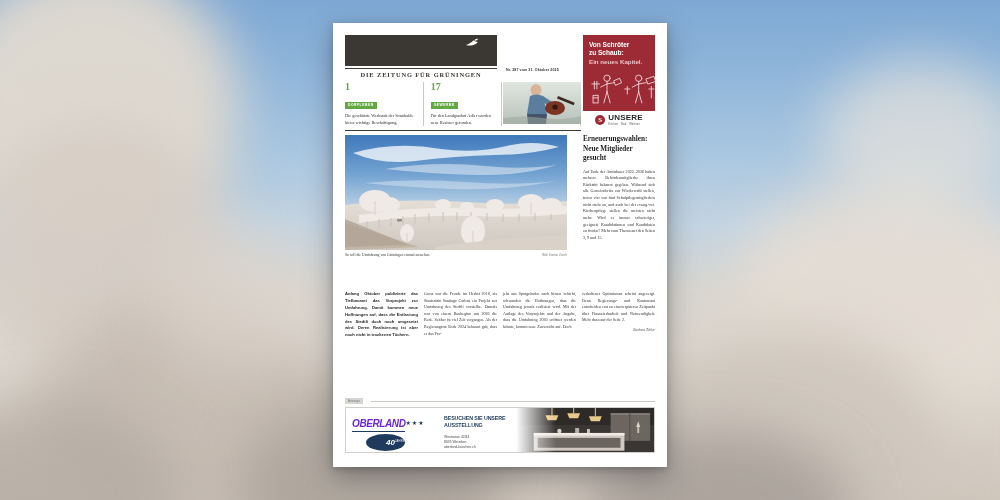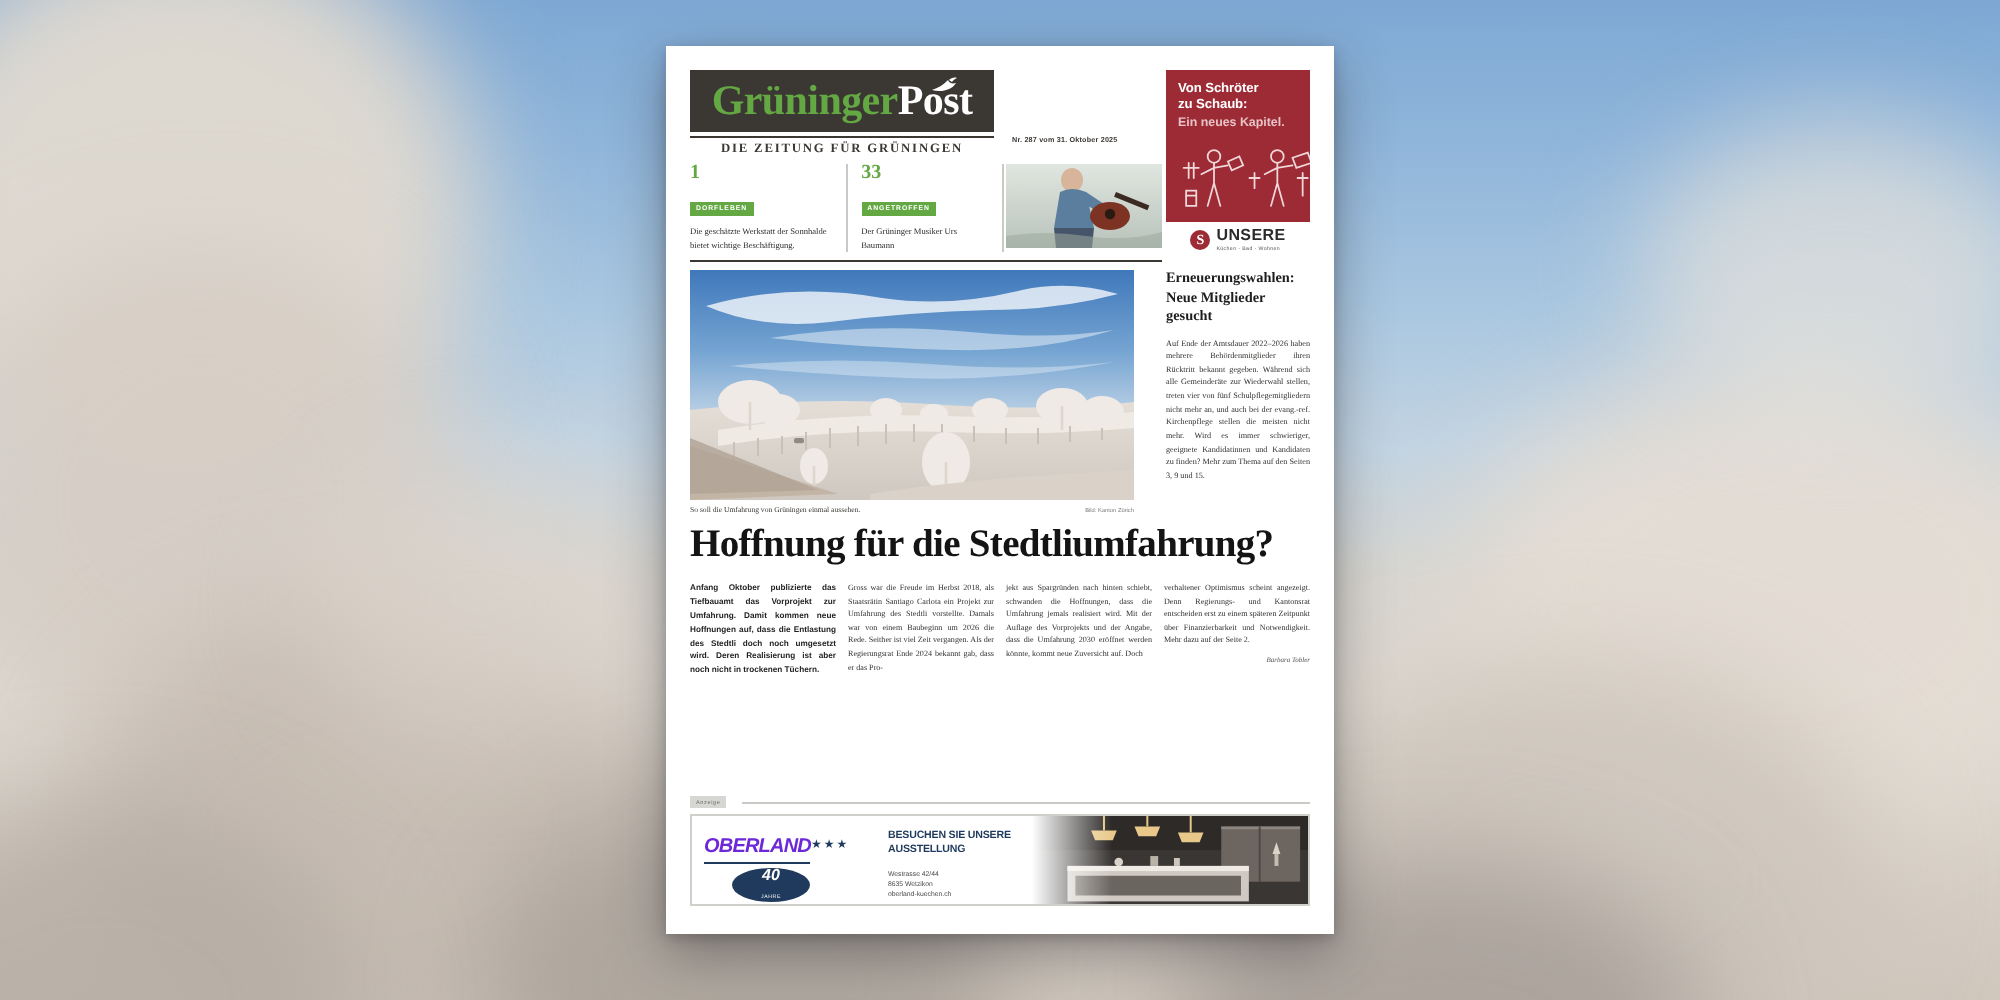--- a/index.html
+++ b/index.html
@@ -348,22 +348,22 @@
   .ad-stars {
     font-size: 6px; color: #1f3a5c; letter-spacing: 1px; vertical-align: middle;
   }
   .ad-badge {
     position: absolute;
     left: 20px; top: 26px;
     width: 39px; height: 17px;
     border-radius: 50%;
     background: #1f3a5c;
     color: #fff;
-    display: flex; flex-direction: column;
-    align-items: center; justify-content: space-between;
+    display: flex; flex-direction: row;
+    align-items: center; justify-content: flex-end;
     line-height: 1;
   }
   .ad-badge .n { font-size: 8px; font-weight: bold; font-style: italic;}
   .ad-badge .t { font-size: 2.6px; letter-spacing: .3px; margin-top: .5px;}
   .ad-mid {
     width: 78px;
     padding: 7px 4px 0 6px;
     box-sizing: border-box;
   }
   .ad-cta {
@@ -407,23 +407,20 @@
   <div class="blob b9"></div>
   <div class="blob b10"></div>
 </div>
 
 <div id="page">
  <div id="paper-inner">
 
   <div class="masthead-row">
 
     <div class="logo-block">
-      <div class="logo-text">
-        <span class="logo-gruen">Grüninger</span><span class="logo-post">Post</span>
-      </div>
       <svg class="bird" viewBox="0 0 32 22">
         <path d="M2 14 C8 12 13 9 18 4 C19 7 22 8 26 7 C24 10 22 12 19 13 C15 15 8 16 2 14 Z
                  M19 4 C21 2 24 1 27 2 C25 3 23 4 22 6 Z" fill="#ffffff"></path>
       </svg>
     </div>
 
     <div class="tagline-row">
       <span class="tagline">DIE ZEITUNG FÜR GRÜNINGEN</span>
     </div>
 
@@ -463,20 +460,25 @@
   </div>
 
   <div class="teasers">
 
     <div class="teaser">
       <div class="teaser-num">1</div>
       <div class="teaser-cat">DORFLEBEN</div>
       <div class="teaser-text">Die geschätzte Werkstatt der Sonnhalde bietet wichtige Beschäftigung.</div>
     </div>
 
+    <div class="teaser">
+      <div class="teaser-num">17</div>
+      <div class="teaser-cat">GEWERBE</div>
+      <div class="teaser-text">Für den Landgasthof Adler wurden neue Besitzer gefunden.</div>
+    </div>
 
     <div class="teaser">
       <div class="teaser-num">33</div>
       <div class="teaser-cat">ANGETROFFEN</div>
       <div class="teaser-text">Der Grüninger Musiker Urs Baumann</div>
     </div>
 
     <div class="teaser-photo">
       <svg viewBox="0 0 78 42" width="78" height="42" preserveAspectRatio="xMidYMid slice">
         <defs>
@@ -556,21 +558,20 @@
       <div class="caption">So soll die Umfahrung von Grüningen einmal aussehen.</div>
       <div class="caption-credit">Bild: Kanton Zürich</div>
     </div>
   </div>
 
   <div class="side-article">
     <div class="side-head">Erneuerungswahlen: Neue Mitglieder gesucht</div>
     <div class="side-body">Auf Ende der Amtsdauer 2022–2026 haben mehrere Behördenmitglieder ihren Rücktritt bekannt gegeben. Während sich alle Gemeinderäte zur Wiederwahl stellen, treten vier von fünf Schulpflegemitgliedern nicht mehr an, und auch bei der evang.-ref. Kirchenpflege stellen die meisten nicht mehr. Wird es immer schwieriger, geeignete Kandidatinnen und Kandidaten zu finden? Mehr zum Thema auf den Seiten 3, 9 und 15.</div>
   </div>
 
-  <div class="main-headline">Hoffnung für die Stedtliumfahrung?</div>
 
   <div class="article-cols">
     <div class="col lead">
       <p>Anfang Oktober publizierte das Tiefbauamt das Vorprojekt zur Umfahrung. Damit kommen neue Hoffnungen auf, dass die Entlastung des Stedtli doch noch umgesetzt wird. Deren Realisierung ist aber noch nicht in trockenen Tüchern.</p>
     </div>
     <div class="col">
       <p>Gross war die Freude im Herbst 2018, als Staatsrätin Santiago Carlota ein Projekt zur Umfahrung des Stedtli vorstellte. Damals war von einem Baubeginn um 2026 die Rede. Seither ist viel Zeit vergangen. Als der Regierungsrat Ende 2024 bekannt gab, dass er das Pro-</p>
     </div>
     <div class="col">
       <p>jekt aus Spargründen nach hinten schiebt, schwanden die Hoffnungen, dass die Umfahrung jemals realisiert wird.

